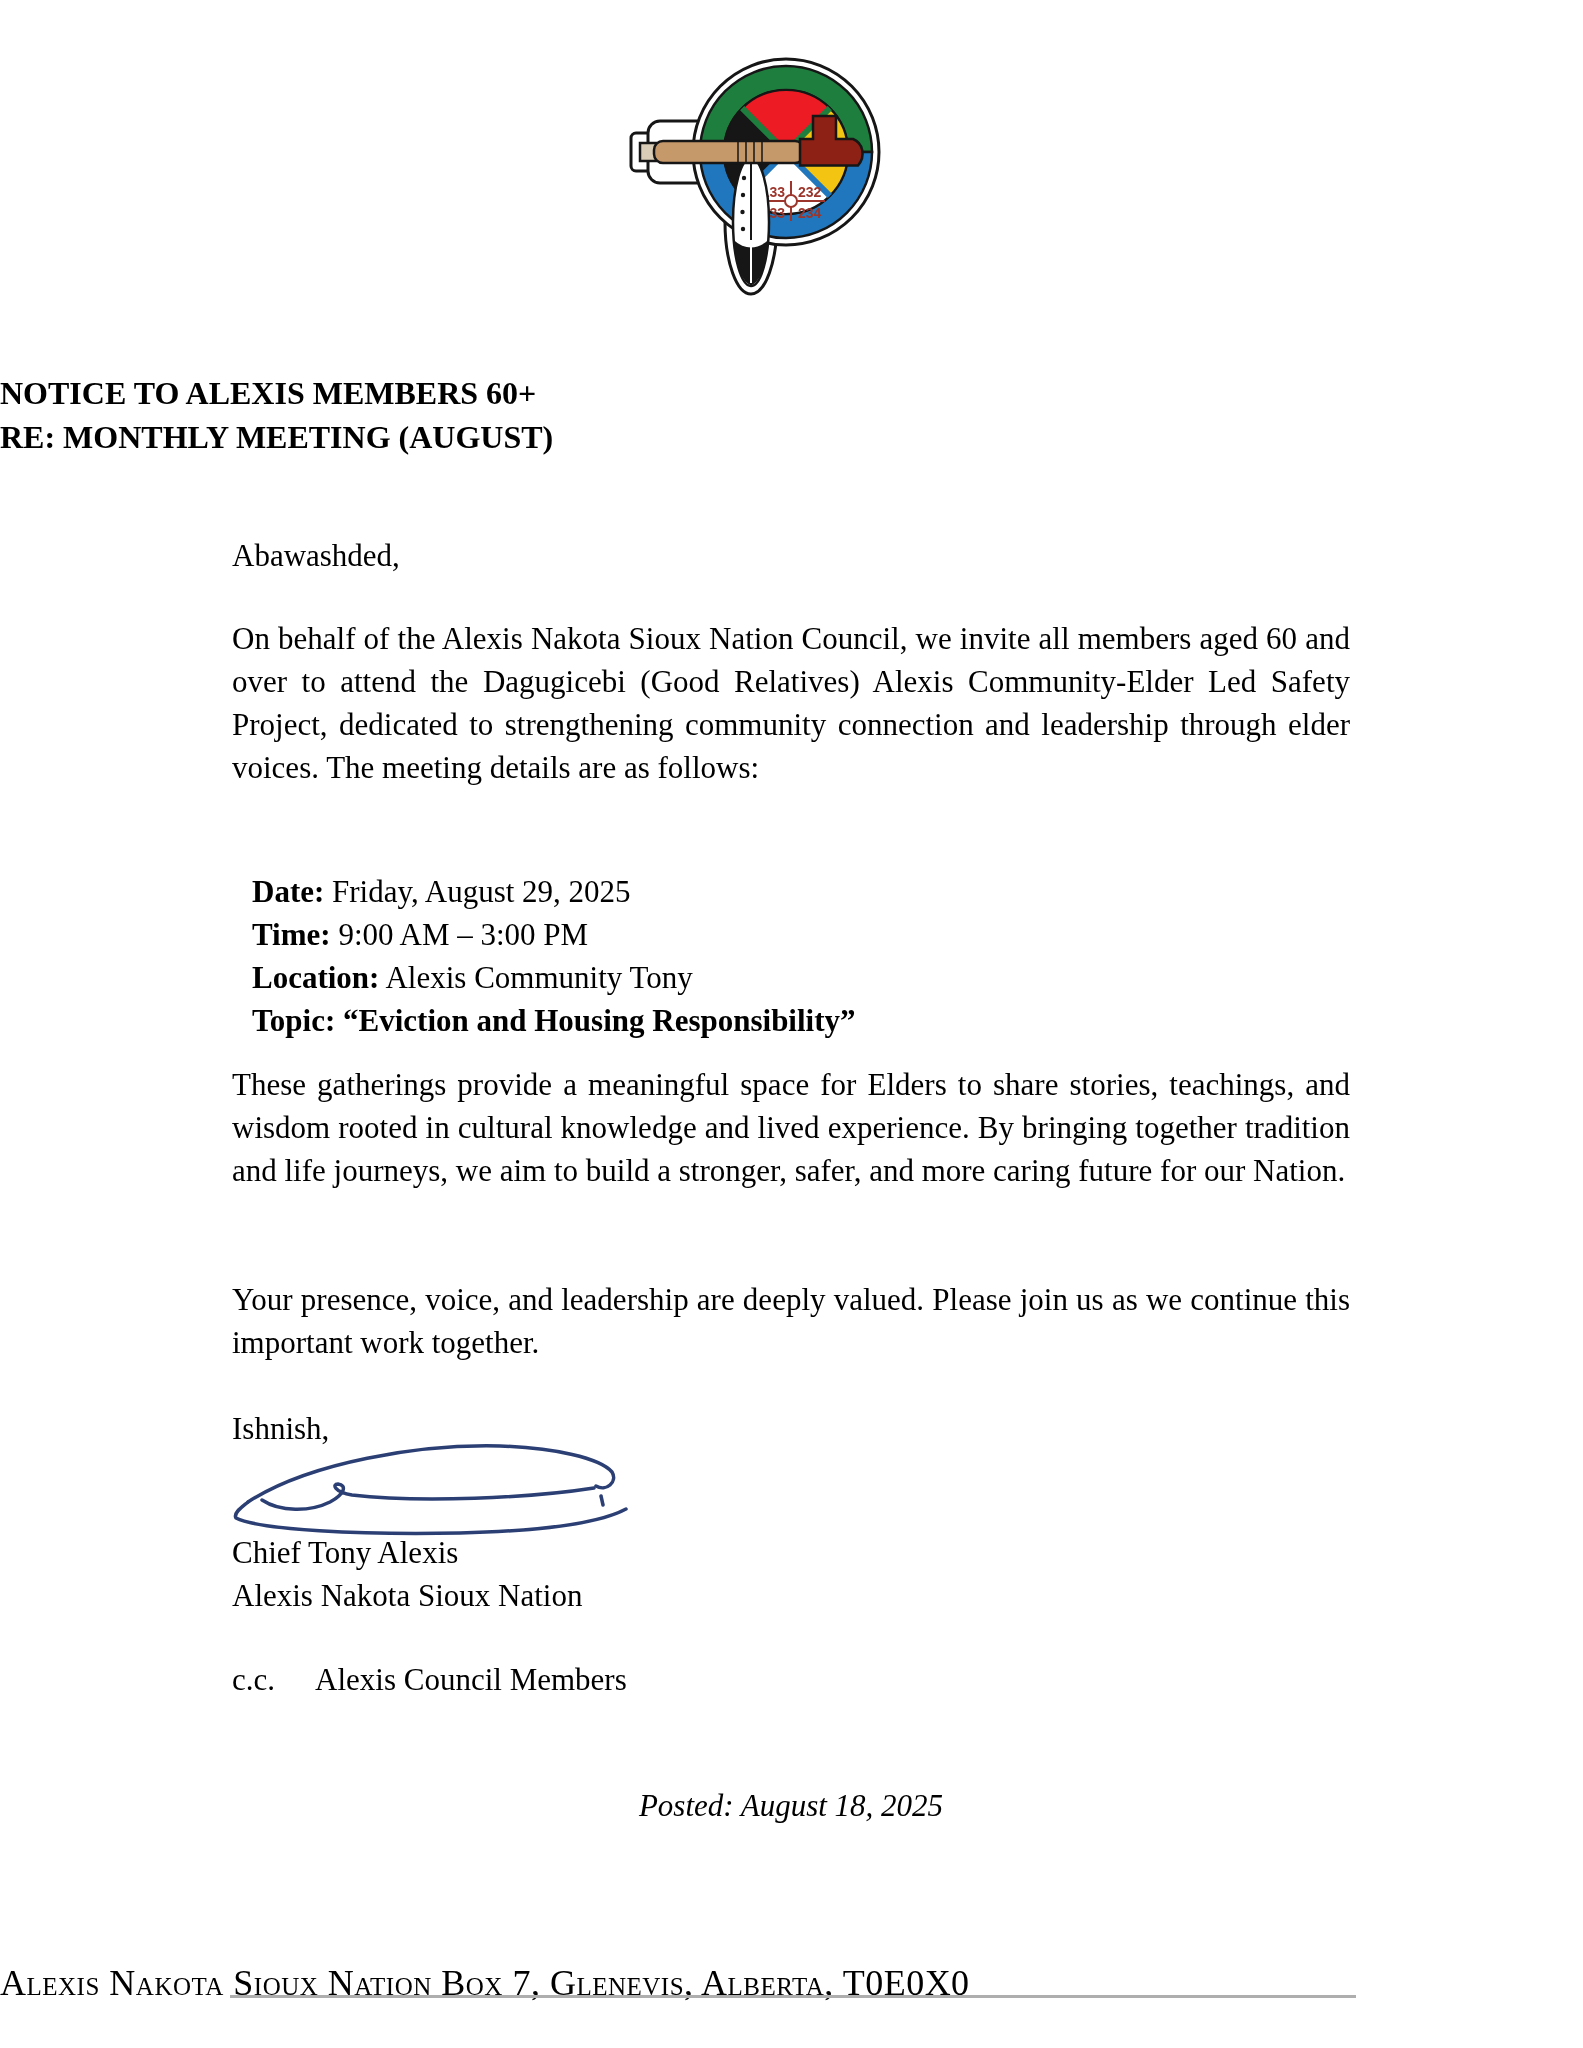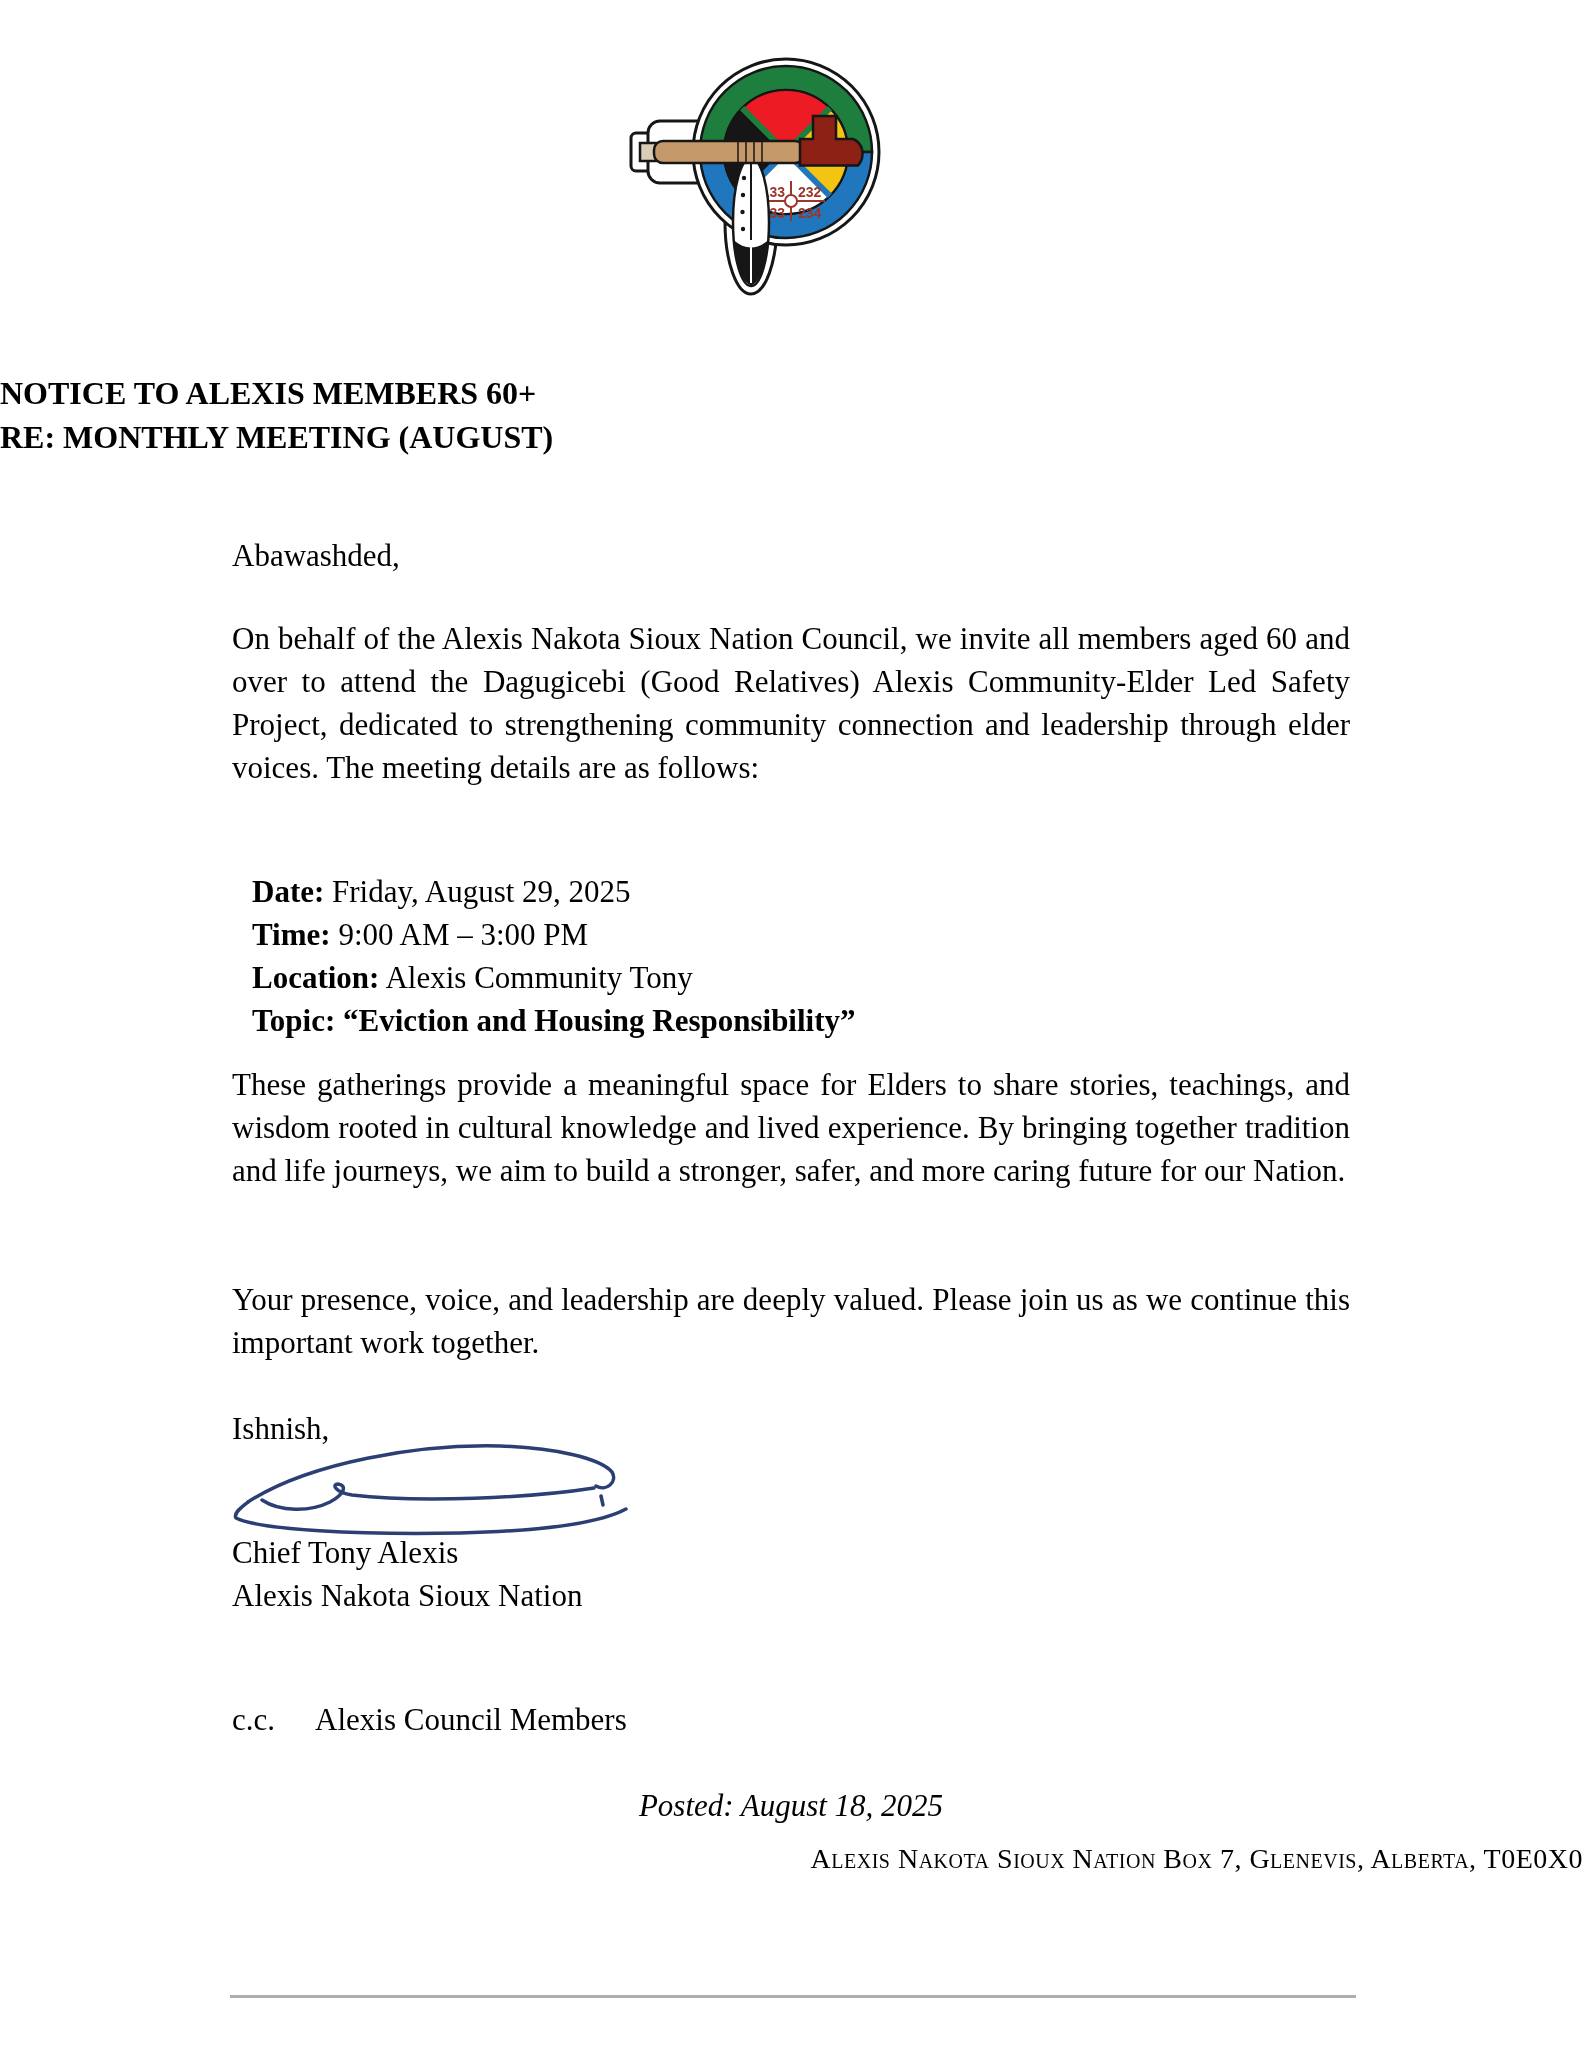--- a/index.html
+++ b/index.html
@@ -19,26 +19,26 @@
     position:absolute;top:371px;left:0;width:1548px;
     font-weight:bold;font-size:32px;line-height:44px;
   }
   .body-text{
     position:absolute;left:232px;width:1118px;
     font-size:31px;line-height:43px;
   }
   .justify{text-align:justify;}
   .b{font-weight:bold;}
   .detail-row{height:43px;white-space:nowrap;margin-left:20px;}
-  .cc-value{display:inline-block;margin-left:40px;margin-top:40px;}
+  .cc-value{display:inline-block;margin-left:40px;}
   .posted{text-align:center;font-style:italic;}
   .footer-line1{
-    position:absolute;top:1842px;left:0;width:1583px;
-    text-align:right;
-    font-size:28px;line-height:34px;
+    position:absolute;top:1966px;left:0;width:1583px;
+    text-align:left;
+    font-size:36px;line-height:34px;
     font-variant:small-caps;letter-spacing:0.5px;
   }
   .footer-line2{
     position:absolute;top:1960px;left:370px;width:824px;
     display:flex;justify-content:space-between;
     font-size:28px;line-height:34px;
     font-variant:small-caps;letter-spacing:0.5px;
   }
   .footer-rule{
     position:absolute;top:1995px;left:230px;width:1126px;height:3px;

